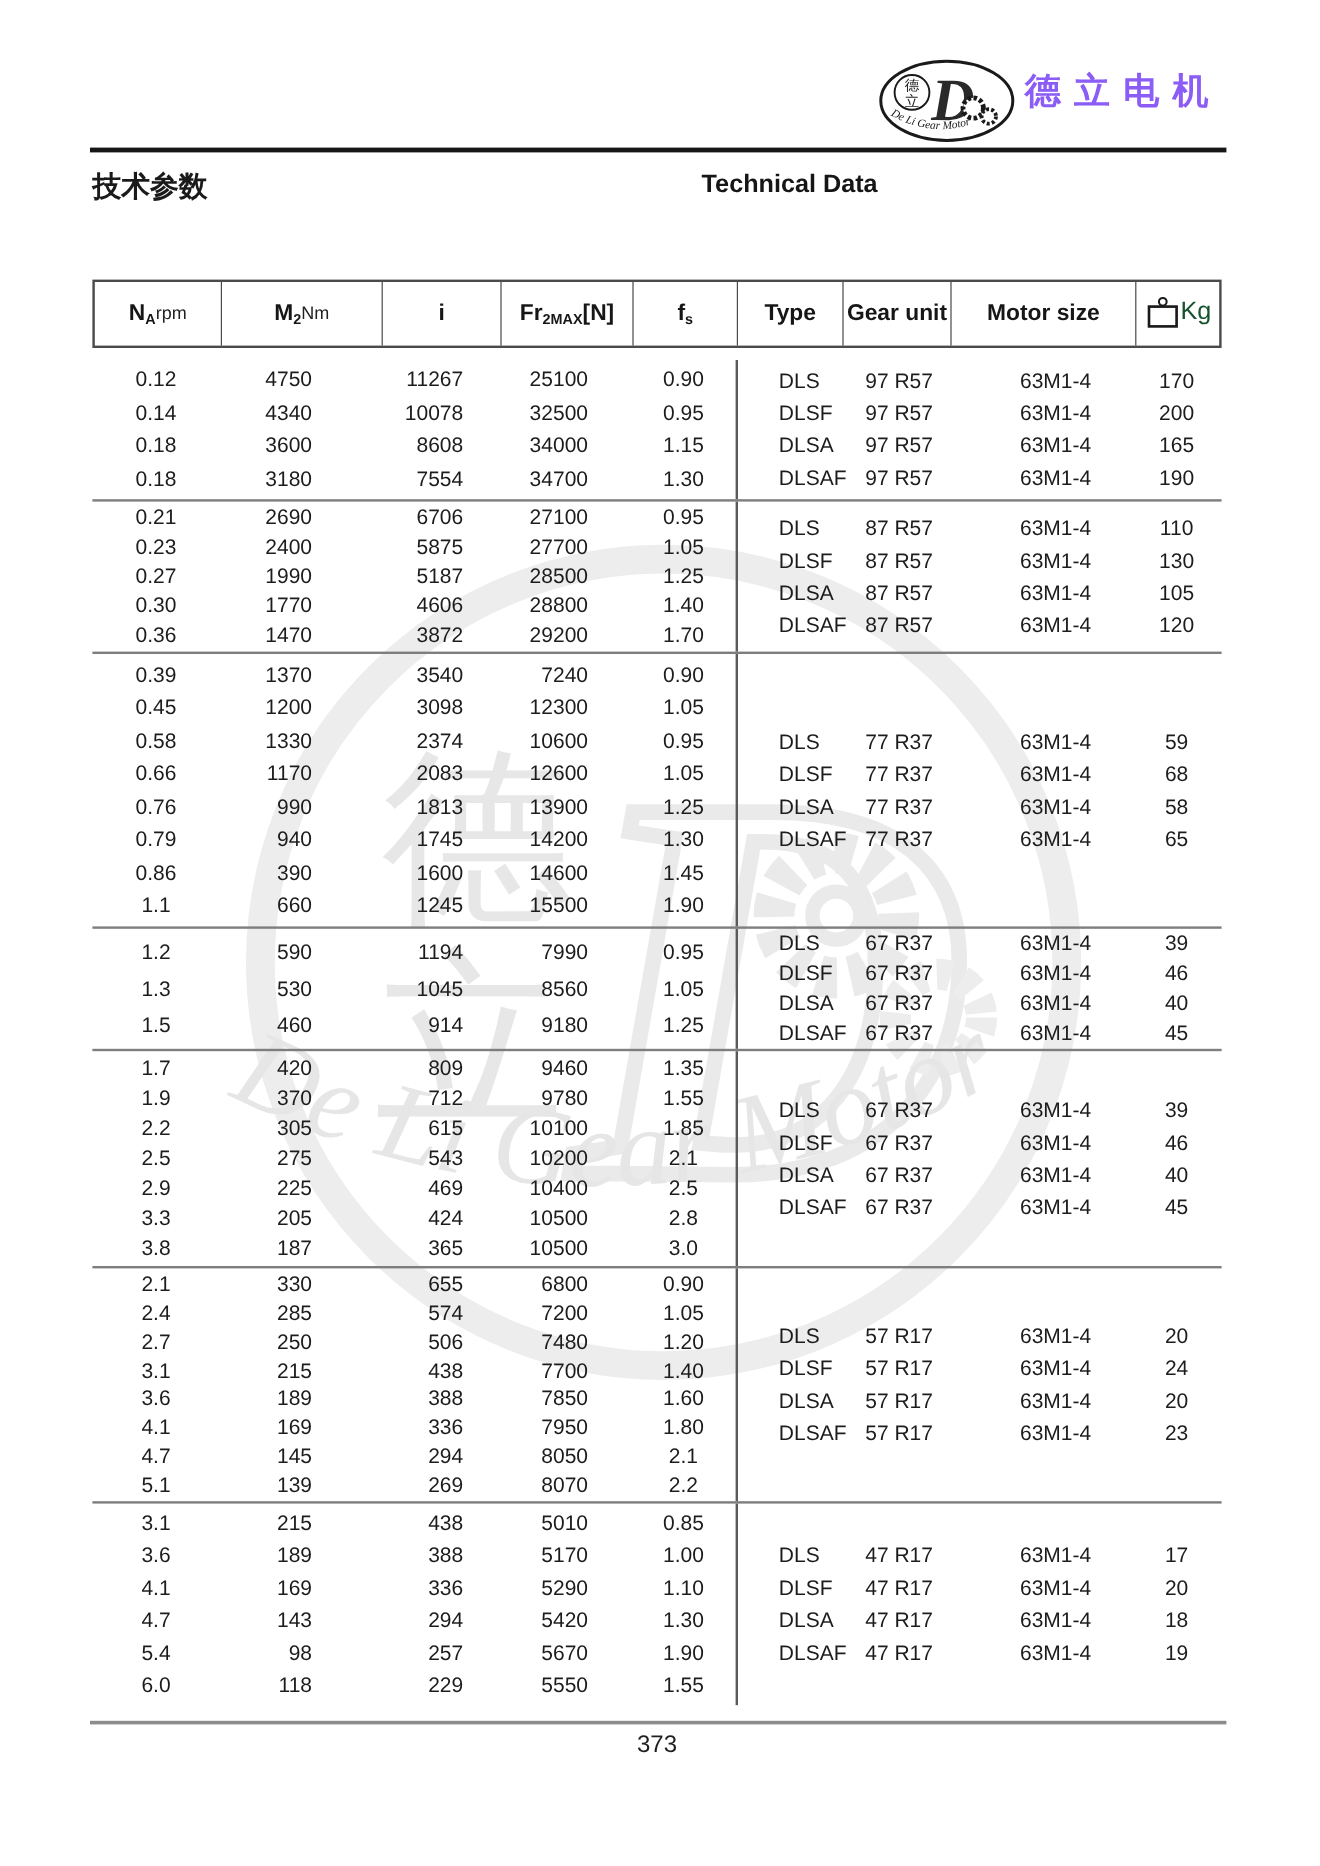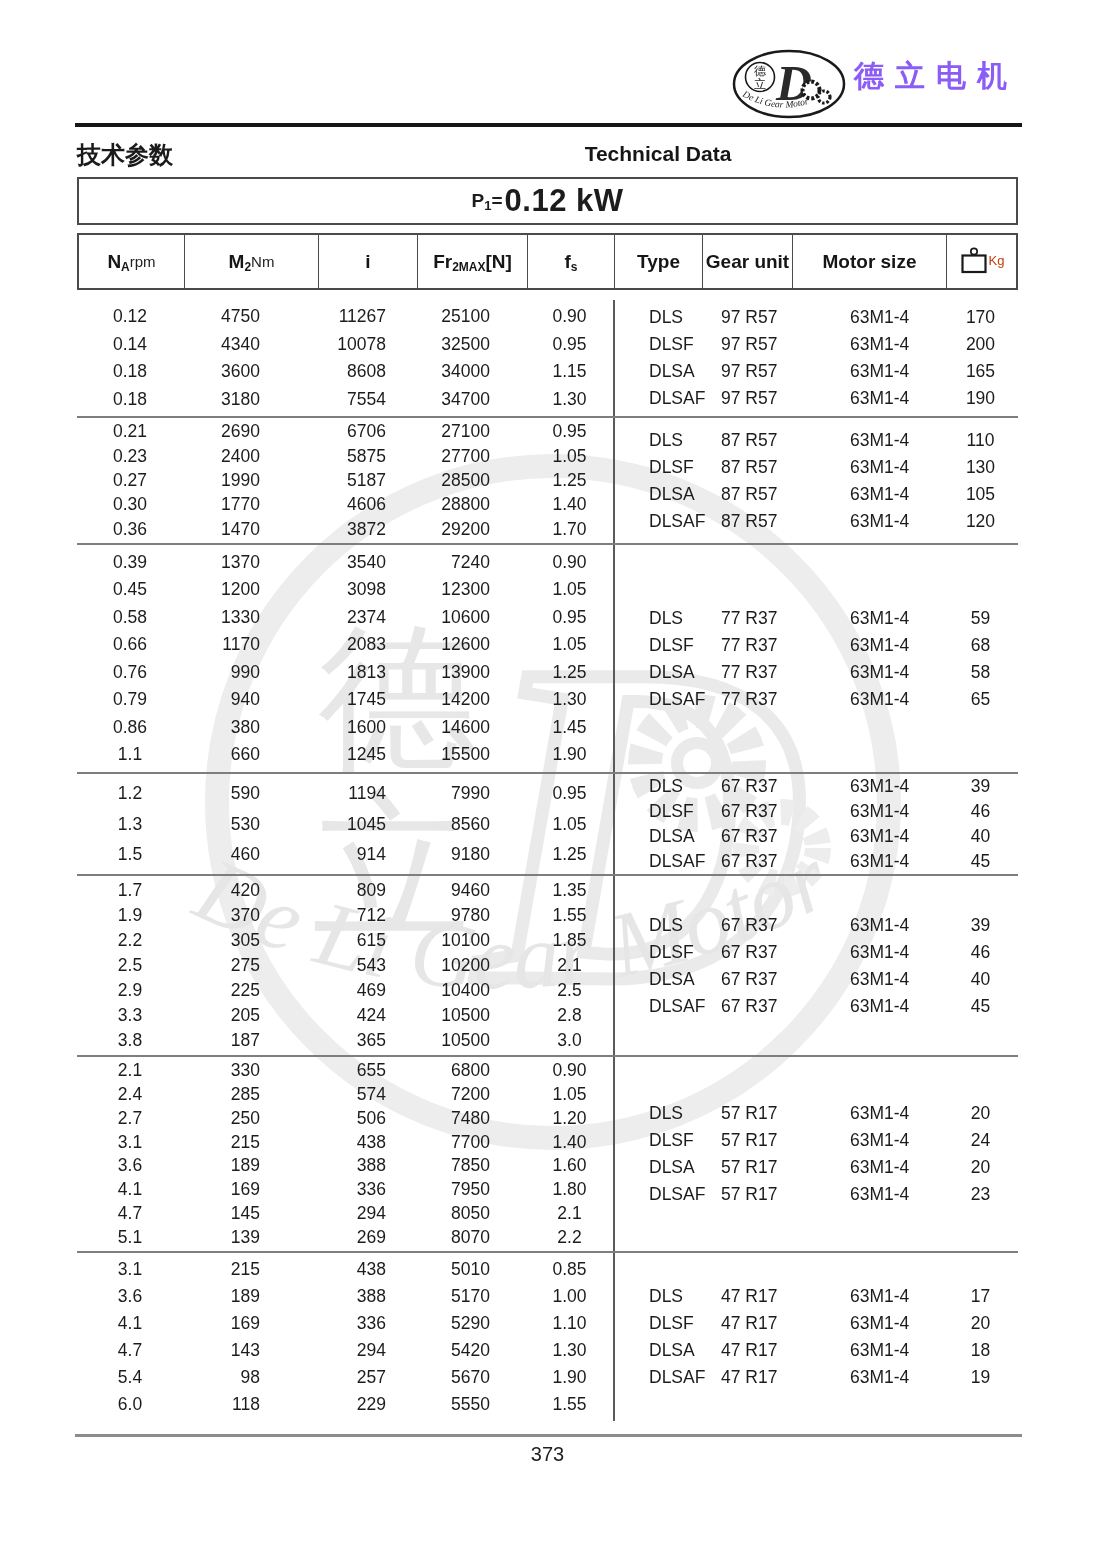--- a/index.html
+++ b/index.html
@@ -25,21 +25,21 @@
   .thead{position:absolute;left:77px;top:233px;width:941px;height:57px;border:2px solid #4a4a4a;
          box-sizing:border-box;display:flex;z-index:1;}
   .hc{border-right:1.5px solid #4a4a4a;box-sizing:border-box;display:flex;flex-direction:row;
       align-items:center;justify-content:center;line-height:1.05;}
   .hc:last-child{border-right:none;}
   .w0{width:106px}.w1{width:134px}.w2{width:99px}.w3{width:110px}.w4{width:87px}
   .w5{width:88px}.w6{width:90px}.w7{width:154px}.w8{width:69px}
   .h-main{font-size:19px;font-weight:bold;color:#161616;}
   .h-sub{font-size:12px;font-weight:bold;position:relative;top:3px;color:#161616;}
   .h-unit{font-size:15px;color:#222;margin-top:1px;}
-  .h-kg{font-size:13px;color:#c2410c;margin-top:-2px;}
+  .h-kg{font-size:21px;color:#14532d;margin-top:-2px;}
   
   .tbody{position:absolute;left:77px;top:300px;width:941px;z-index:1;}
   .block{display:flex;border-bottom:2px solid #7e7e7e;box-sizing:border-box;}
   .block:last-child{border-bottom:none;}
   .block:nth-child(1){height:118px}
   .block:nth-child(2){height:127px}
   .block:nth-child(3){height:229px}
   .block:nth-child(4){height:102px}
   .block:nth-child(5){height:181px}
   .block:nth-child(6){height:196px}
@@ -100,24 +100,20 @@
     </text>
   </svg>
 
   <div class="brand-cn">德立电机</div>
 
   <div class="top-rule"></div>
 
   <div class="sec-cn">技术参数</div>
   <div class="sec-en">Technical Data</div>
 
-  <div class="power-box">
-    <span class="p-small"><span>P</span><span class="sub">1</span><span>=</span></span>
-    <span class="p-value">0.12 kW</span>
-  </div>
 
   <div class="thead">
     <div class="hc w0">
       <div><span class="h-main">N</span><span class="h-sub">A</span></div>
       <div class="h-unit">rpm</div>
     </div>
     <div class="hc w1">
       <div><span class="h-main">M</span><span class="h-sub">2</span></div>
       <div class="h-unit">Nm</div>
     </div>
@@ -311,21 +307,21 @@
           </div>
           <div class="drow">
             <span class="dcell c-na">0.79</span>
             <span class="dcell c-m2">940</span>
             <span class="dcell c-i">1745</span>
             <span class="dcell c-fr">14200</span>
             <span class="dcell c-fs">1.30</span>
           </div>
           <div class="drow">
             <span class="dcell c-na">0.86</span>
-            <span class="dcell c-m2">380</span>
+            <span class="dcell c-m2">390</span>
             <span class="dcell c-i">1600</span>
             <span class="dcell c-fr">14600</span>
             <span class="dcell c-fs">1.45</span>
           </div>
           <div class="drow">
             <span class="dcell c-na">1.1</span>
             <span class="dcell c-m2">660</span>
             <span class="dcell c-i">1245</span>
             <span class="dcell c-fr">15500</span>
             <span class="dcell c-fs">1.90</span>

